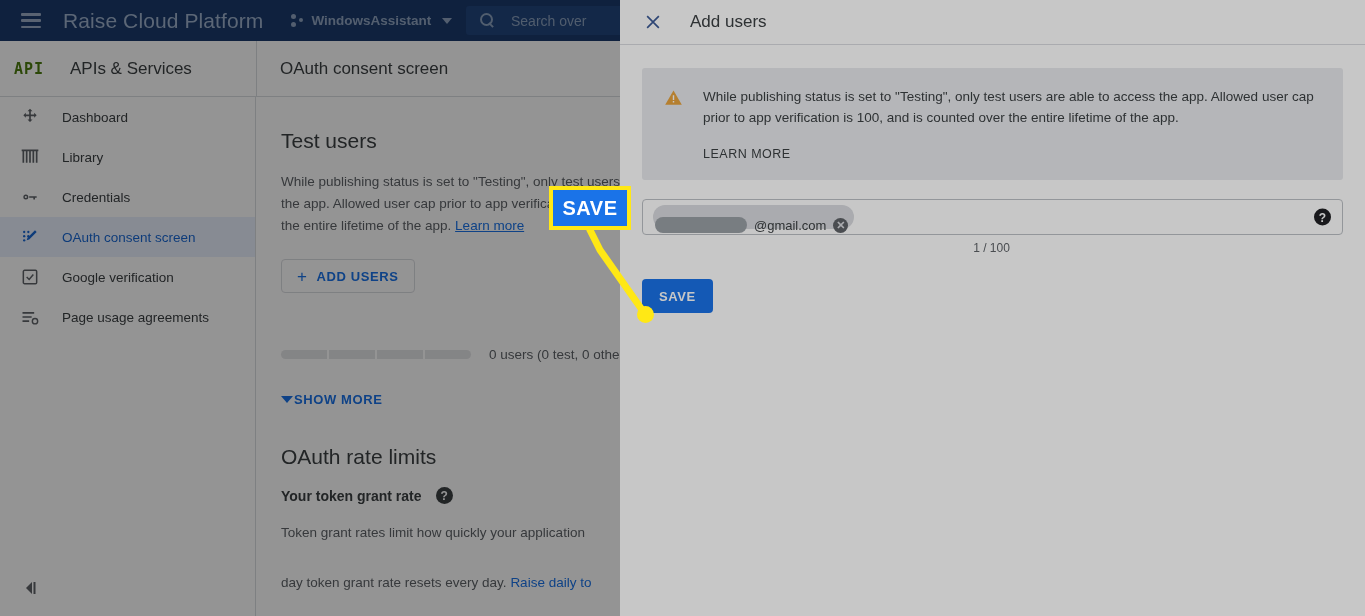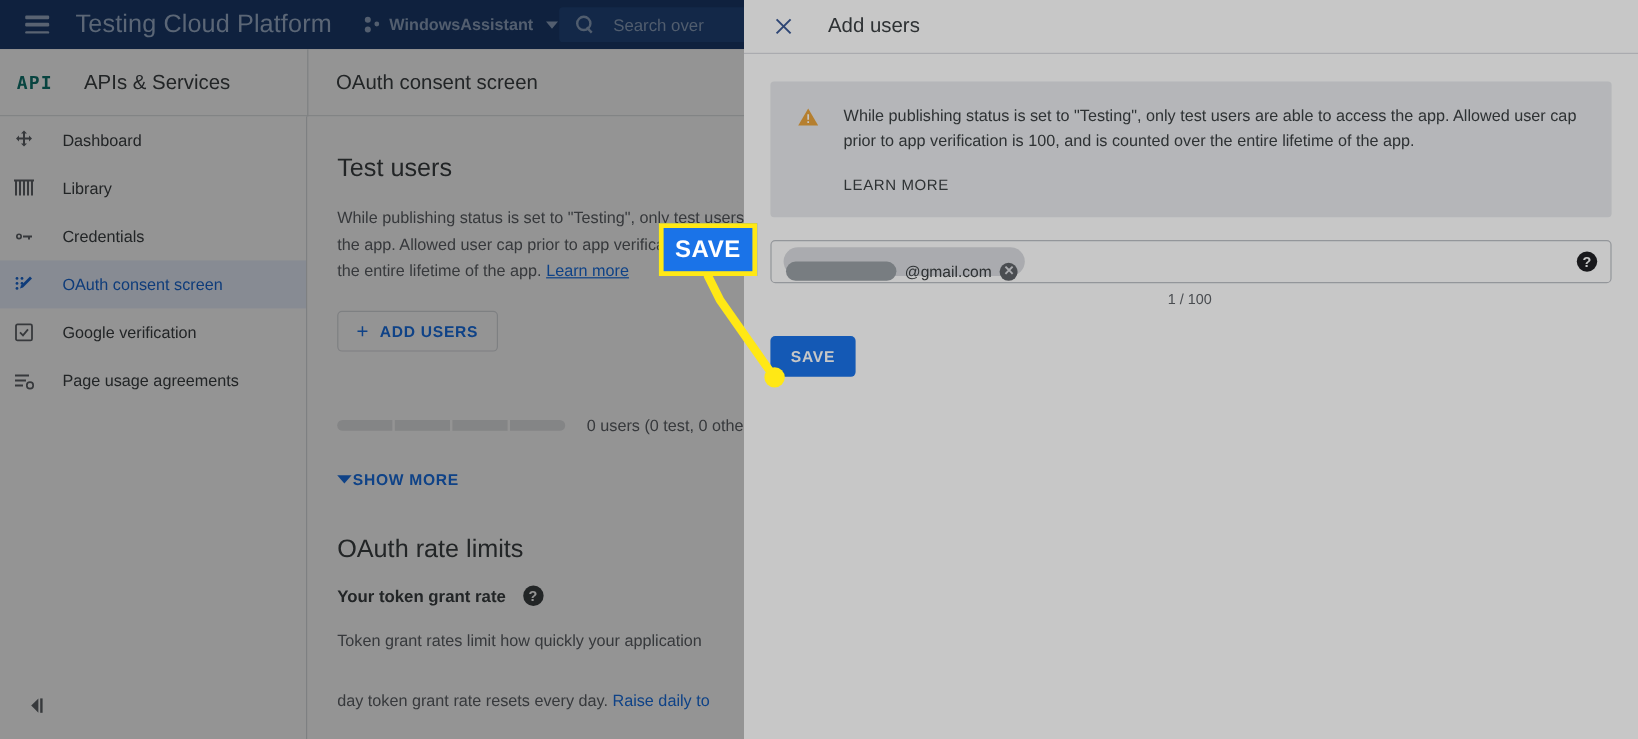--- a/index.html
+++ b/index.html
@@ -59,37 +59,37 @@
   }
   .search-ph { color: #8ba0bd; font-size: 14px; white-space: nowrap; }
 
   
   .subheader {
     position: absolute; top: 41px; left: 0; width: 1365px; height: 56px;
     background: #fff; border-bottom: 1px solid #dadce0; display: flex; align-items: center;
   }
   .api-logo {
     width: 56px; margin-left: 14px; font-family: "DejaVu Sans Mono", monospace;
-    font-size: 15px; font-weight: bold; color: #0f766e; letter-spacing: 1px;
+    font-size: 15px; font-weight: bold; color: #4d7c0f; letter-spacing: 1px;
   }
   .prod-name { font-size: 17px; color: #3c4043; white-space: nowrap; }
   .crumb-title {
     position: absolute; left: 280px; font-size: 17px; color: #3c4043; white-space: nowrap;
   }
   .subhead-divider {
     position: absolute; left: 256px; top: 41px; width: 1px; height: 56px; background: #dadce0;
   }
 
   
   .leftnav {
     position: absolute; top: 97px; left: 0; width: 256px; height: 519px;
     background: #fff; border-right: 1px solid #dadce0;
   }
   .nav-item {
-    display: flex; align-items: center; height: 40px; padding-left: 10px; gap: 22px;
+    display: flex; align-items: center; height: 40px; padding-left: 20px; gap: 22px;
     cursor: pointer; position: relative;
   }
   .nav-item.active { background: #e8f0fe; }
   .nav-item.active .nav-label { color: #1967d2; font-weight: 500; }
   .nav-ic { width: 20px; height: 20px; flex: none; color: #5f6368; }
   .nav-item.active .nav-ic { color: #1967d2; }
   .nav-label { font-size: 13.5px; color: #3c4043; white-space: nowrap; }
 
   .collapse-btn {
     position: absolute; left: 18px; bottom: 16px; width: 24px; height: 24px;
@@ -213,21 +213,21 @@
 <div id="root">
 
   <div class="app-layer">
 
     <div class="gcp-header">
       <div class="hamburger">
         <span></span>
           <span></span>
           <span></span>
       </div>
-      <div class="gcp-brand">Testing Cloud Platform</div>
+      <div class="gcp-brand">Raise Cloud Platform</div>
       <div class="proj-select">
         <span class="proj-dots">
             <i></i>
             <i></i>
             <i></i>
           </span>
         <span>WindowsAssistant</span>
         <span class="caret-down"></span>
       </div>
       <div class="searchbar">

